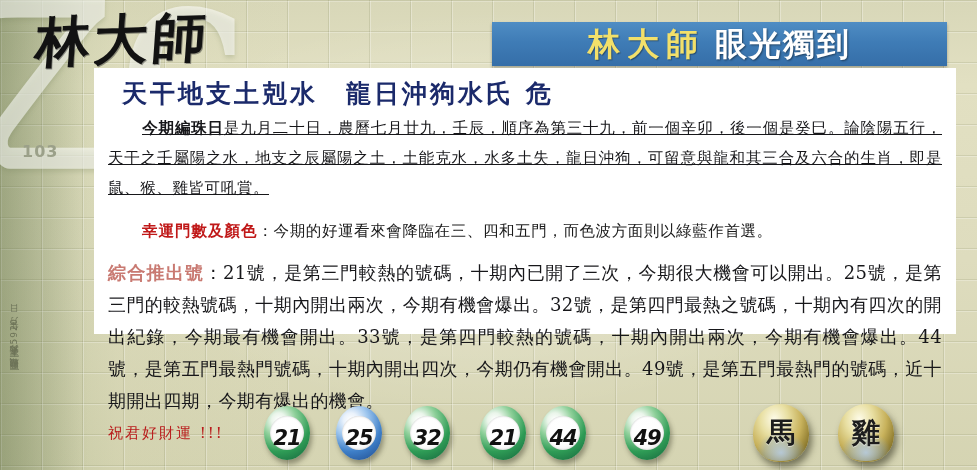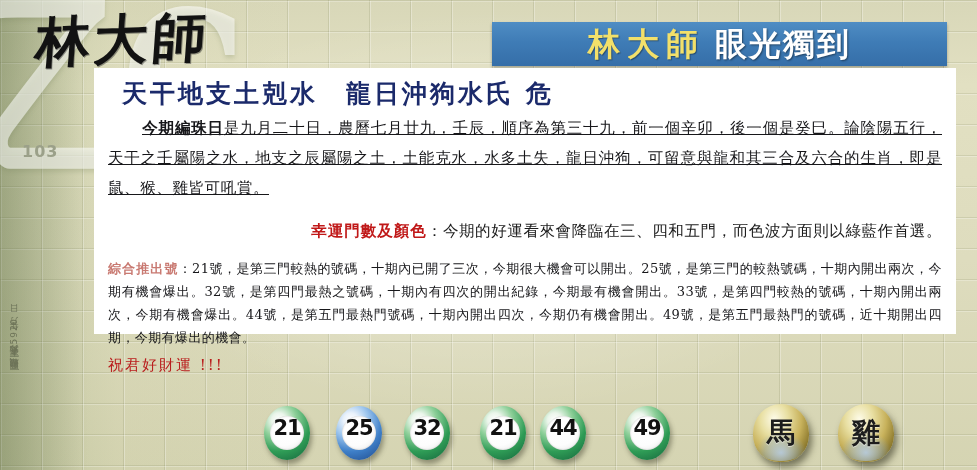--- a/index.html
+++ b/index.html
@@ -109,28 +109,28 @@
     letter-spacing:.6px;text-align:justify;
     margin:2px 0 0 0;
     text-decoration:underline;
   }
   .para .lead{font-weight:bold;}
   .indent{display:inline-block;width:34px;}
 
   .para-red{
     font-family:"DejaVu Serif","Liberation Serif",serif;
     font-size:15.5px;color:#1a1a1a;line-height:1.9;
-    letter-spacing:.6px;margin-top:12px;text-align:right;
+    letter-spacing:.6px;margin-top:12px;
   }
   .red-head{color:#c01818;font-weight:bold;letter-spacing:1px;}
   .red-head.faded{color:#c97a72;}
 
   .para-sum{
     font-family:"DejaVu Serif","Liberation Serif",serif;
-    font-size:13px;color:#17171a;line-height:1.78;
+    font-size:18px;color:#17171a;line-height:1.78;
     letter-spacing:.4px;text-align:justify;margin-top:11px;
   }
   .sign{
     font-family:"DejaVu Serif","Liberation Serif",serif;
     font-size:15px;color:#b91c1c;letter-spacing:2px;margin-top:7px;
   }
 
   
   .ball-row{
     position:absolute;left:0;top:400px;width:977px;height:70px;
@@ -142,22 +142,23 @@
   }
   .ball.green{
     background:radial-gradient(circle at 32% 26%, #ffffff 0%, #eaf5ea 14%, #8fd09a 34%, #2f9c56 62%, #13603a 100%);
   }
   .ball.blue{
     background:radial-gradient(circle at 32% 26%, #ffffff 0%, #eaf2fb 14%, #9ec6ee 34%, #3e7fc8 62%, #1d4585 100%);
   }
   .ball .disc{
     width:34px;height:34px;border-radius:50%;
     background:radial-gradient(circle at 38% 30%, #ffffff 0%, #fdfdfd 60%, #e6e6e6 100%);
-    display:flex;align-items:flex-start;justify-content:center;
+    display:flex;align-items:flex-end;justify-content:center;
     box-shadow:inset 0 0 2px rgba(0,0,0,.25);
+    font-style:italic;
   }
   .ball .num{
     font-family:"DejaVu Sans","Liberation Sans",sans-serif;
     font-size:21px;font-weight:bold;color:#111;letter-spacing:-1px;
   }
   .zodiac{
     position:absolute;top:4px;width:56px;height:58px;border-radius:50% 50% 46% 46%;
     background:radial-gradient(ellipse at 38% 26%, #fdfbe8 0%, #e8dfa2 28%, #c8b25c 55%, #8d7a2e 78%, #5c4f1c 100%);
     display:flex;align-items:center;justify-content:center;
     box-shadow:3px 5px 7px rgba(40,40,20,.55);

